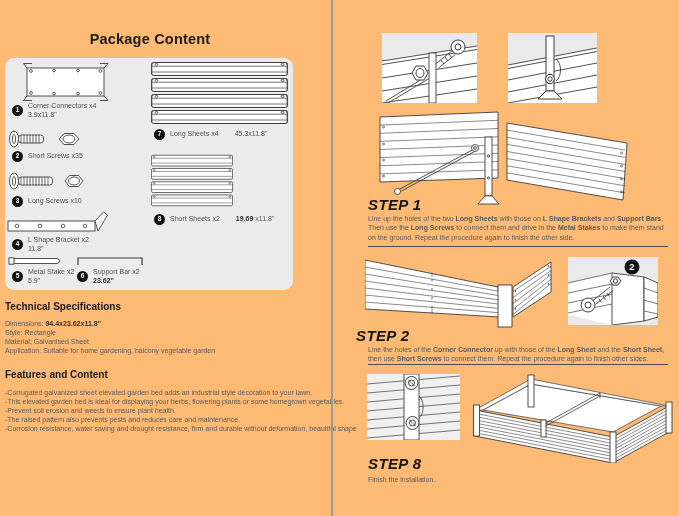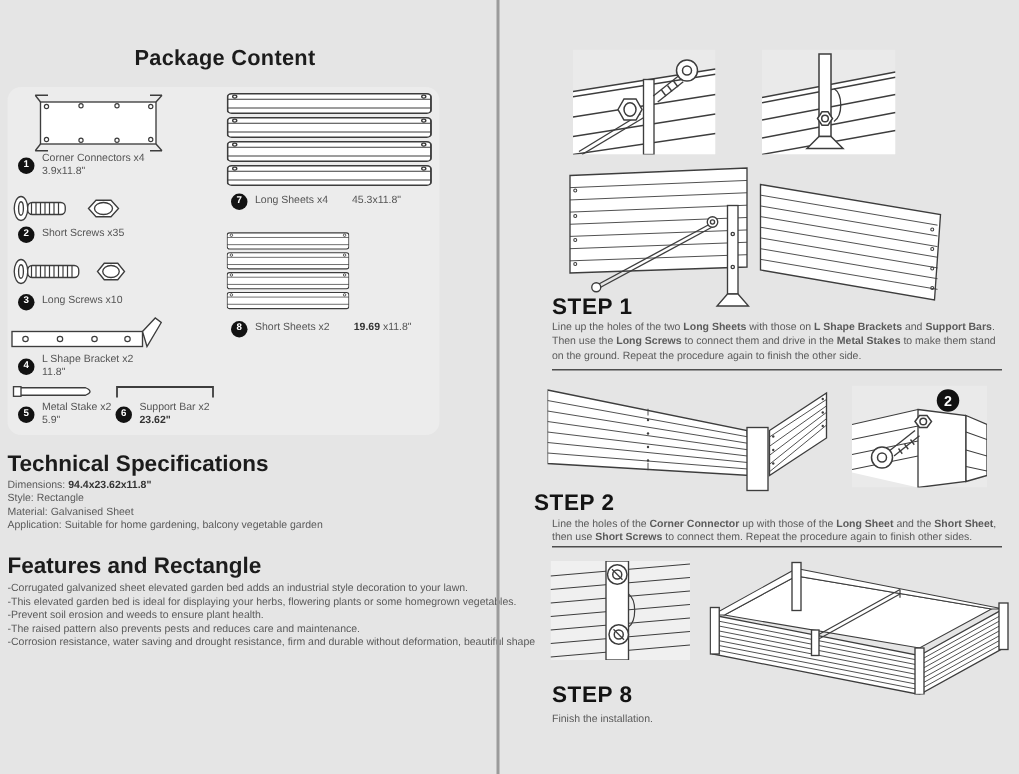--- a/index.html
+++ b/index.html
@@ -1,35 +1,35 @@
 <!DOCTYPE html>
 <html><head>
 <meta charset="utf-8">
 <style>
   html,body{margin:0;padding:0;background:#fff;}
-  .page{position:relative;width:679px;height:516px;background:#e5e5e5;overflow:hidden;
+  .page{position:relative;width:679px;height:516px;background:#fdba74;overflow:hidden;
         font-family:"Liberation Sans","DejaVu Sans",sans-serif;color:#555;}
   .abs{position:absolute;}
   
   .page-title{left:0;top:31px;width:300px;text-align:center;font-size:14.5px;font-weight:bold;
               color:#1c1c1c;letter-spacing:.2px;}
   .panel{left:5px;top:58px;width:288px;height:232px;background:#ececec;border-radius:9px;}
   .item-row{display:flex;align-items:center;gap:5px;font-size:7px;line-height:8.5px;color:#555;}
   .badge{width:11px;height:11px;border-radius:50%;background:#121212;color:#fff;font-size:6.5px;
          font-weight:bold;display:flex;align-items:center;justify-content:center;flex-shrink:0;}
   .item-text b,.rich b{font-weight:bold;color:#333;}
   .dimline{font-size:7px;}
   .inlinedim{margin-left:11px;}
   
-  .h2{font-size:15px;font-weight:bold;color:#1c1c1c;}
+  .h2{font-size:10px;font-weight:bold;color:#1c1c1c;}
   .bodytxt{font-size:7px;line-height:9px;color:#5a5a5a;}
   .spec-line{font-size:7px;line-height:9px;color:#5a5a5a;}
   
   .vdivider{left:331px;top:0;width:2px;height:516px;background:#9b9b9b;}
-  .step-title{font-size:15px;font-weight:bold;color:#141414;letter-spacing:.4px;}
+  .step-title{font-size:15px;font-weight:bold;color:#141414;letter-spacing:.4px;font-style:italic;}
   .step-desc{width:299px;font-size:7px;line-height:9.3px;color:#5a5a5a;}
   .hrule{height:1px;background:#4d4d4d;width:300px;}
   svg{display:block;}
 </style>
 </head>
 <body>
 
 <svg width="0" height="0" style="position:absolute">
   <defs>
     <symbol id="strip" viewBox="0 0 100 16" preserveAspectRatio="none">
@@ -201,21 +201,21 @@
       <span class="item-text inlinedim"><b>19.69</b><span> x11.8"</span></span>
     </div>
   </div>
 
   <div class="abs h2" style="left:5px;top:301px">Technical Specifications</div>
   <div class="abs spec-line rich" style="left:5px;top:319px"><span>Dimensions: </span><b>94.4x23.62x11.8"</b></div>
   <div class="abs spec-line rich" style="left:5px;top:328px"><span>Style: Rectangle</span></div>
   <div class="abs spec-line rich" style="left:5px;top:337px"><span>Material: Galvanised Sheet</span></div>
   <div class="abs spec-line rich" style="left:5px;top:346px"><span>Application: Suitable for home gardening, balcony vegetable garden</span></div>
 
-  <div class="abs h2" style="left:5px;top:369px">Features and Rectangle</div>
+  <div class="abs h2" style="left:5px;top:369px">Features and Content</div>
   <div class="abs bodytxt" style="left:5px;top:388px">-Corrugated galvanized sheet elevated garden bed adds an industrial style decoration to your lawn.</div>
   <div class="abs bodytxt" style="left:5px;top:397px">-This elevated garden bed is ideal for displaying your herbs, flowering plants or some homegrown vegetables.</div>
   <div class="abs bodytxt" style="left:5px;top:406px">-Prevent soil erosion and weeds to ensure plant health.</div>
   <div class="abs bodytxt" style="left:5px;top:415px">-The raised pattern also prevents pests and reduces care and maintenance.</div>
   <div class="abs bodytxt" style="left:5px;top:424px">-Corrosion resistance, water saving and drought resistance, firm and durable without deformation, beautiful shape</div>
 
   <div class="abs vdivider"></div>
 
   <svg class="abs" style="left:382px;top:33px" width="95" height="70" viewBox="0 0 95 70">
     <rect width="95" height="70" fill="#eaeaea"></rect>

